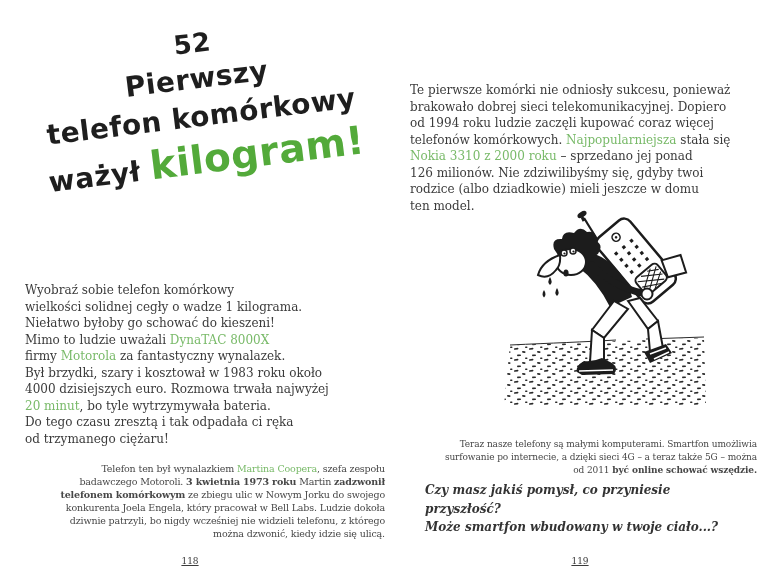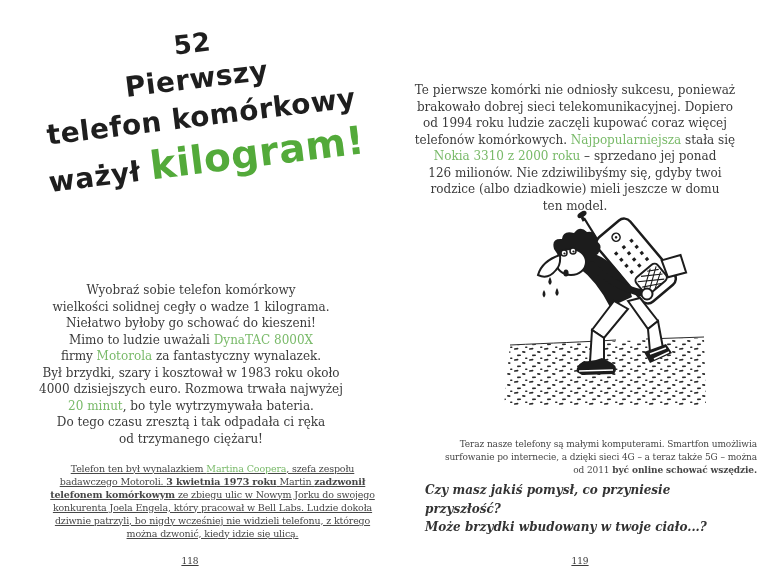--- a/index.html
+++ b/index.html
@@ -18,30 +18,30 @@
     text-align:center;font-family:"DejaVu Sans",sans-serif;font-weight:700;
     color:#1e1e1e;letter-spacing:.5px;
   }
   .t-num{font-size:26px;line-height:34px;}
   .t-line{font-size:28px;line-height:38px;white-space:nowrap;}
   .t-last{font-size:28px;line-height:48px;white-space:nowrap;}
   .t-last .green-big{font-size:39px;color:#53aa3a;}
 
   
   .bodytext{
-    position:absolute;white-space:pre-line;text-align:center;
+    position:absolute;white-space:pre-line;text-align:left;
     font-size:12px;line-height:16.5px;color:#3b3b3b;
   }
   .bodytext.lp{left:25px;top:270px;width:332px;}
   .bodytext.rp{left:30px;top:70px;width:330px;}
 
   .footnote{
     position:absolute;left:40px;top:452px;width:345px;
     white-space:pre-line;font-size:9.5px;line-height:13px;
-    letter-spacing:-0.15px;color:#474747;text-align:center;text-decoration:underline;
+    letter-spacing:-0.15px;color:#474747;text-align:right;
   }
   .caption{
     position:absolute;left:45px;top:429px;width:332px;
     white-space:pre-line;font-size:9px;line-height:13px;
     letter-spacing:-0.1px;color:#474747;text-align:right;
   }
   .questions{
     position:absolute;left:45px;top:481px;width:320px;
     font-size:12px;line-height:18.5px;font-weight:700;font-style:italic;
     color:#333333;
@@ -201,18 +201,18 @@
         </g>
       </svg>
     </figure>
 
     <p class="caption"><span>Teraz nasze telefony są małymi komputerami. Smartfon umożliwia
 surfowanie po internecie, a dzięki sieci 4G – a teraz także 5G – można
 od 2011 </span><span class="seg-bold">być online schować wszędzie.</span></p>
 
     <div class="questions">
       <div>Czy masz jakiś pomysł, co przyniesie przyszłość?</div>
-      <div>Może brzydki wbudowany w twoje ciało...?</div>
+      <div>Może smartfon wbudowany w twoje ciało...?</div>
     </div>
 
     <div class="pagenum rp">119</div>
   </section>
 </div>
 
 </body></html>

